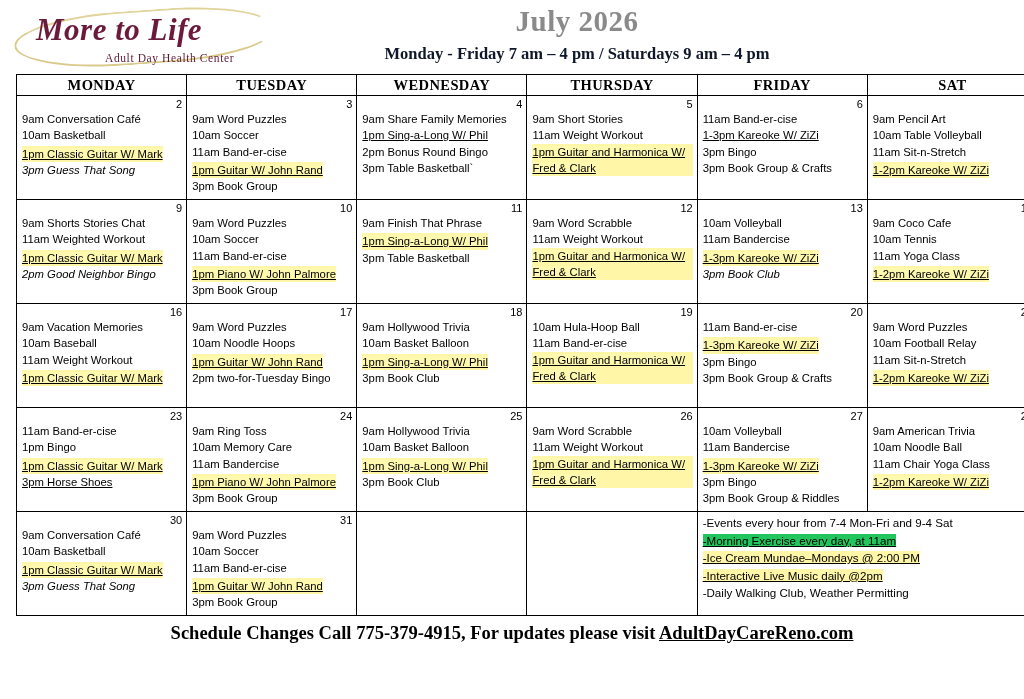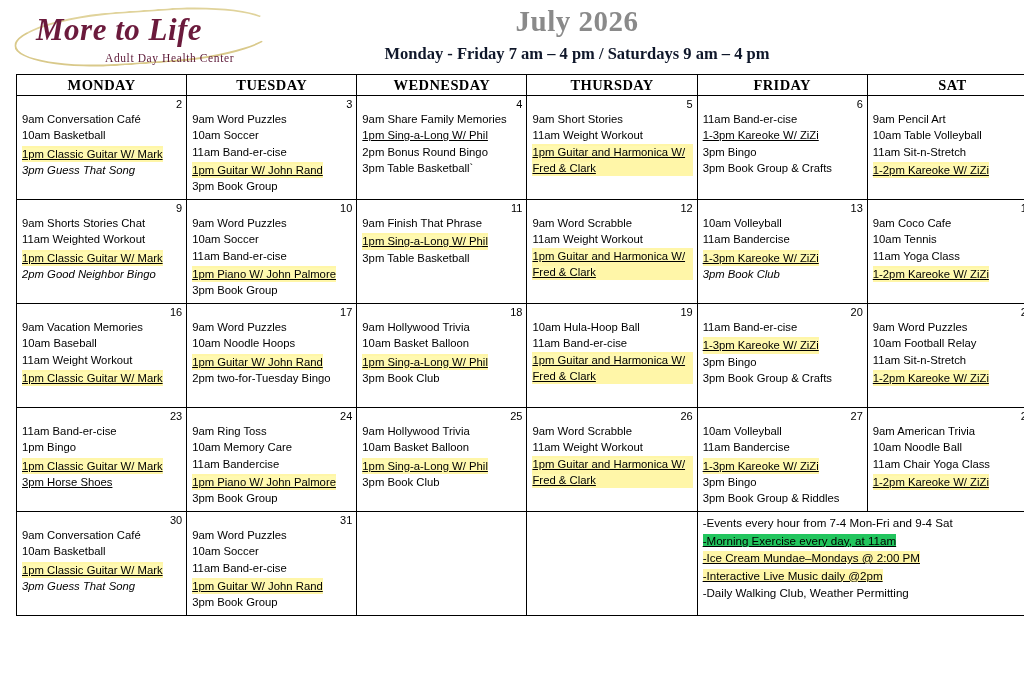--- a/index.html
+++ b/index.html
@@ -325,14 +325,17 @@
               <div><span class="note-hl-pink note-und">-Morning Exercise every day, at 11am</span></div>
               <div><span class="note-hl-yellow note-und">-Ice Cream Mundae–Mondays @ 2:00 PM</span></div>
               <div><span class="note-hl-yellow note-und">-Interactive Live Music daily @2pm</span></div>
               <div><span>-Daily Walking Club, Weather Permitting</span></div>
             </div>
           </td>
         </tr>
       </tbody>
   </table>
 
+  <div class="footer">
+    <span>Schedule Changes Call 775-379-4915, For updates please visit </span><span class="link">AdultDayCareReno.com</span>
+  </div>
 
 </div>
 
 </body></html>

